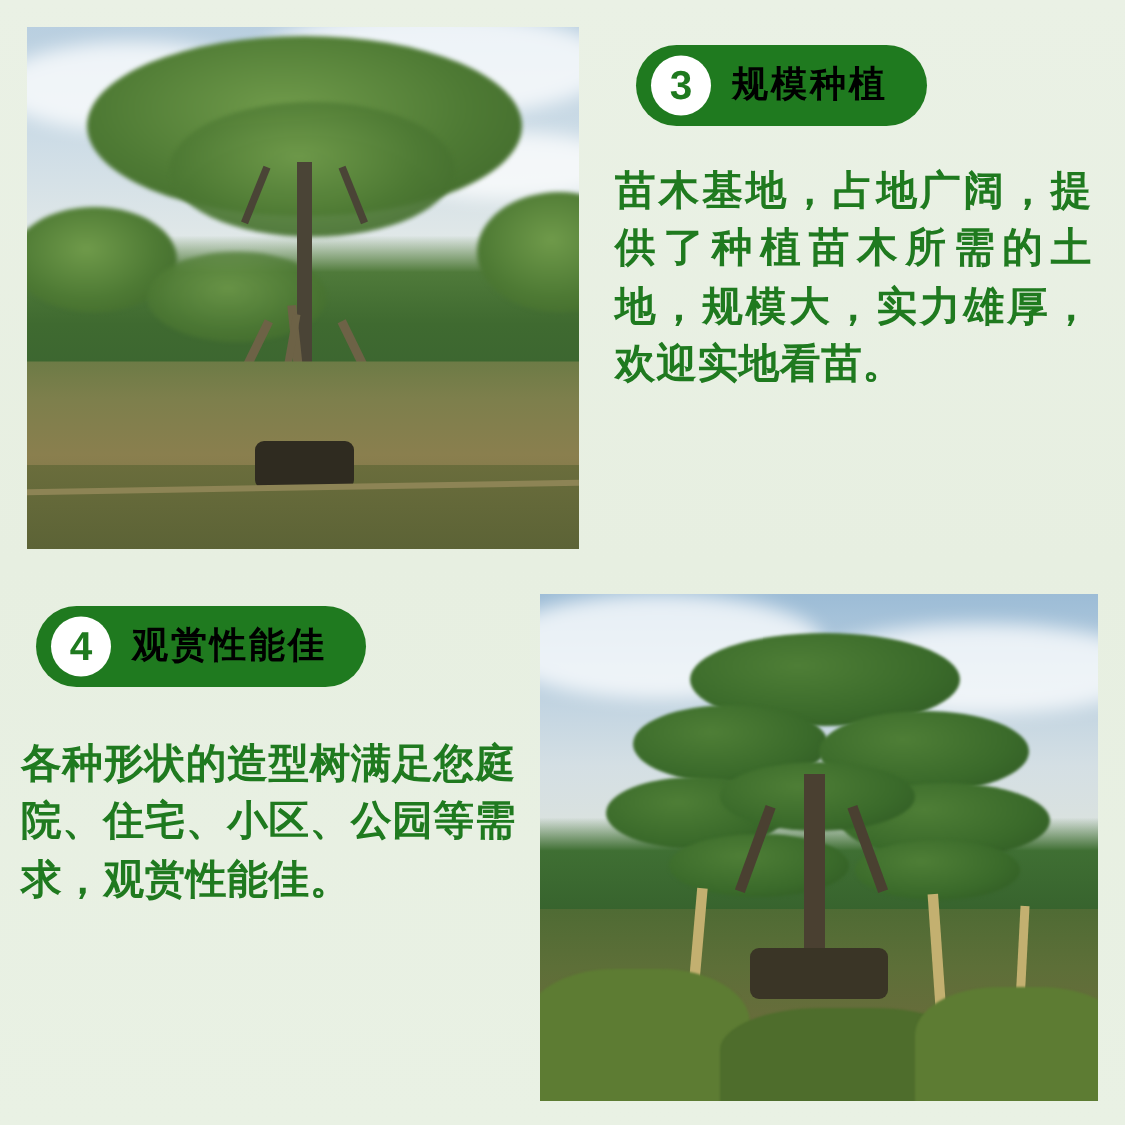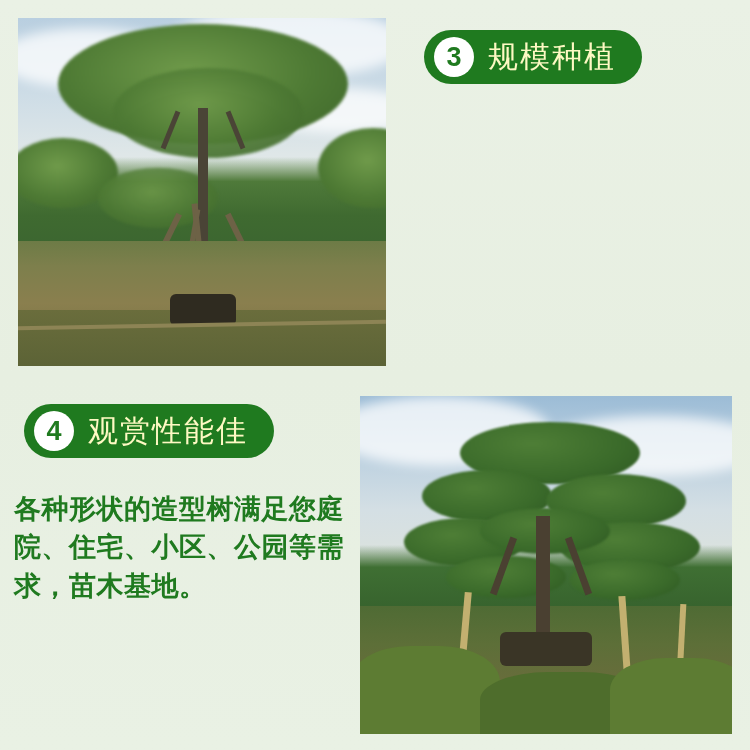--- a/index.html
+++ b/index.html
@@ -130,23 +130,23 @@
     color: #1f7a1f;
     font-size: 27px;
     font-weight: bold;
     display: flex;
     align-items: center;
     justify-content: center;
     flex: none;
     line-height: 1;
   }
   .heading .htext {
-    color: #fef9c3;
-    font-size: 30px;
-    font-weight: normal;
+    color: #000000;
+    font-size: 24px;
+    font-weight: bold;
     letter-spacing: 2px;
     margin-left: 14px;
     white-space: nowrap;
     line-height: 1;
   }
 
   #heading-3 {
     left: 424px;
     top: 30px;
   }
@@ -207,27 +207,28 @@
     <div class="ground1b"></div>
     <div class="rootball" style="left:152px; top:276px; width:66px; height:32px;"></div>
     <div class="stake" style="left:0px; top:305px; width:368px; height:4px; background:#8d8455; transform:rotate(-1deg);"></div>
   </div>
 
   <div class="heading" id="heading-3">
     <div class="num-circle">3</div>
     <div class="htext">规模种植</div>
   </div>
 
+  <div class="paragraph" id="para-3">苗木基地，占地广阔，提供了种植苗木所需的土地，规模大，实力雄厚，欢迎实地看苗。</div>
 
   <div class="heading" id="heading-4">
     <div class="num-circle">4</div>
     <div class="htext">观赏性能佳</div>
   </div>
 
-  <div class="paragraph" id="para-4">各种形状的造型树满足您庭院、住宅、小区、公园等需求，苗木基地。</div>
+  <div class="paragraph" id="para-4">各种形状的造型树满足您庭院、住宅、小区、公园等需求，观赏性能佳。</div>
 
   <div class="photo" id="photo-2">
     <div class="sky2"></div>
     <div class="cloud" style="left:-30px; top:0px; width:220px; height:70px;"></div>
     <div class="cloud" style="left:180px; top:20px; width:230px; height:60px;"></div>
     <div class="hedge2"></div>
     <div class="ground2"></div>
 
     <div class="bonsai-layer" style="left:100px; top:26px; width:180px; height:62px;"></div>
     <div class="bonsai-layer" style="left:62px; top:74px; width:130px; height:52px;"></div>

